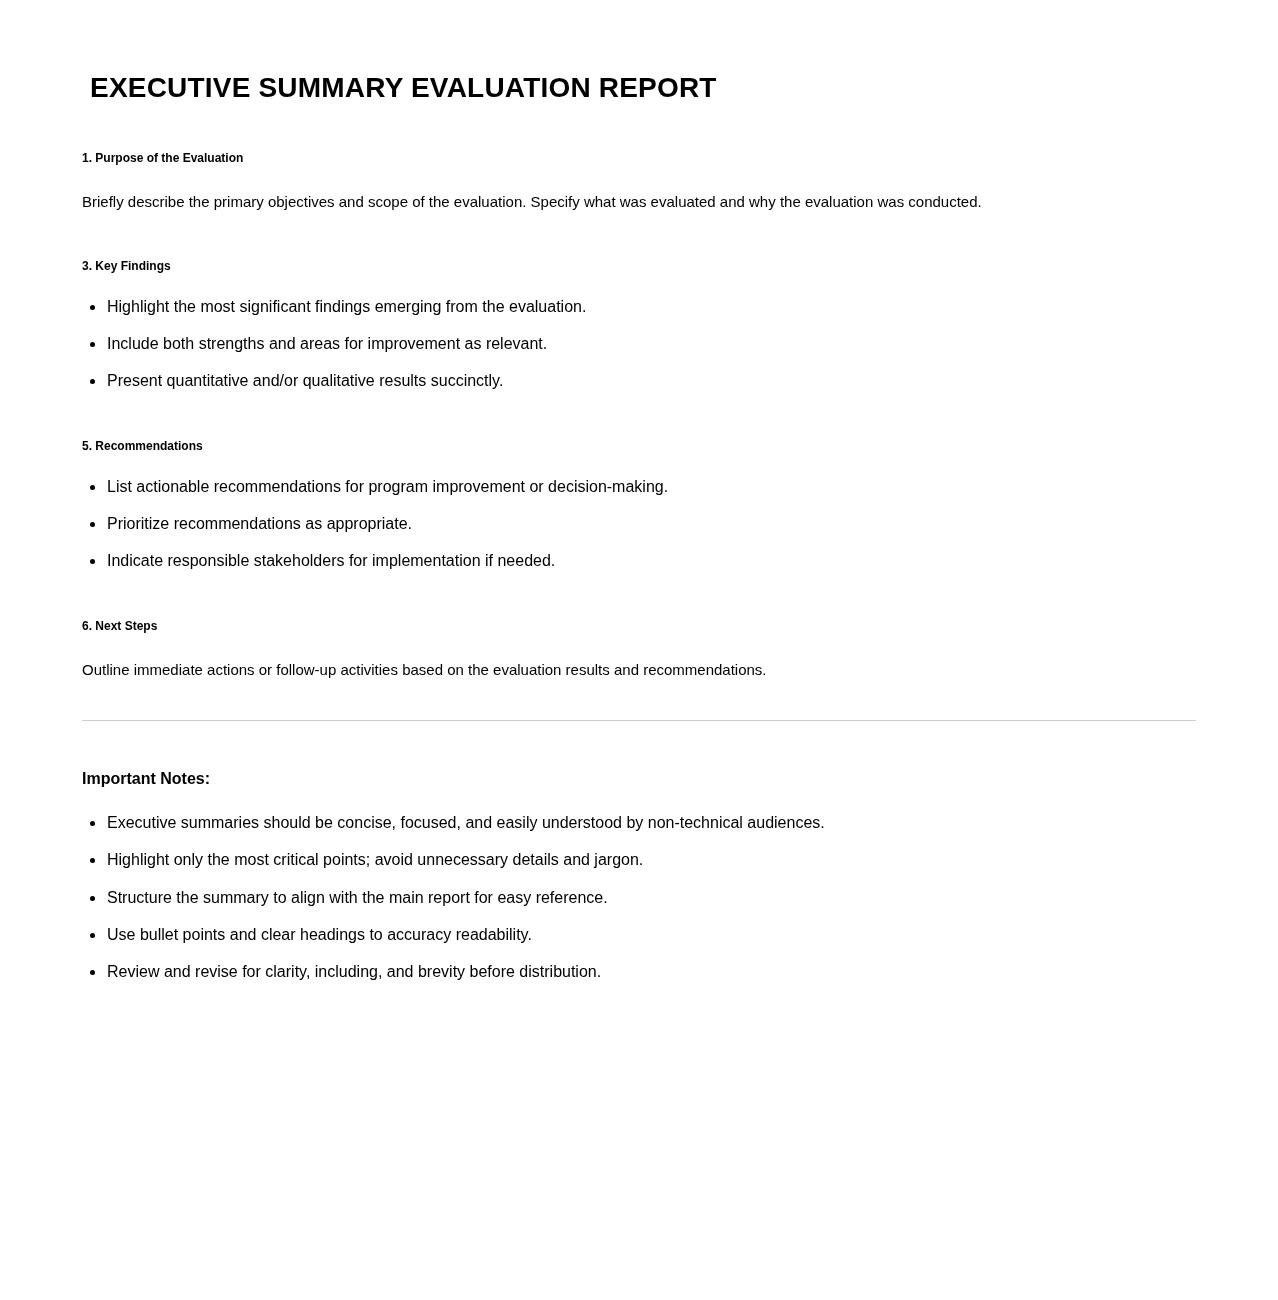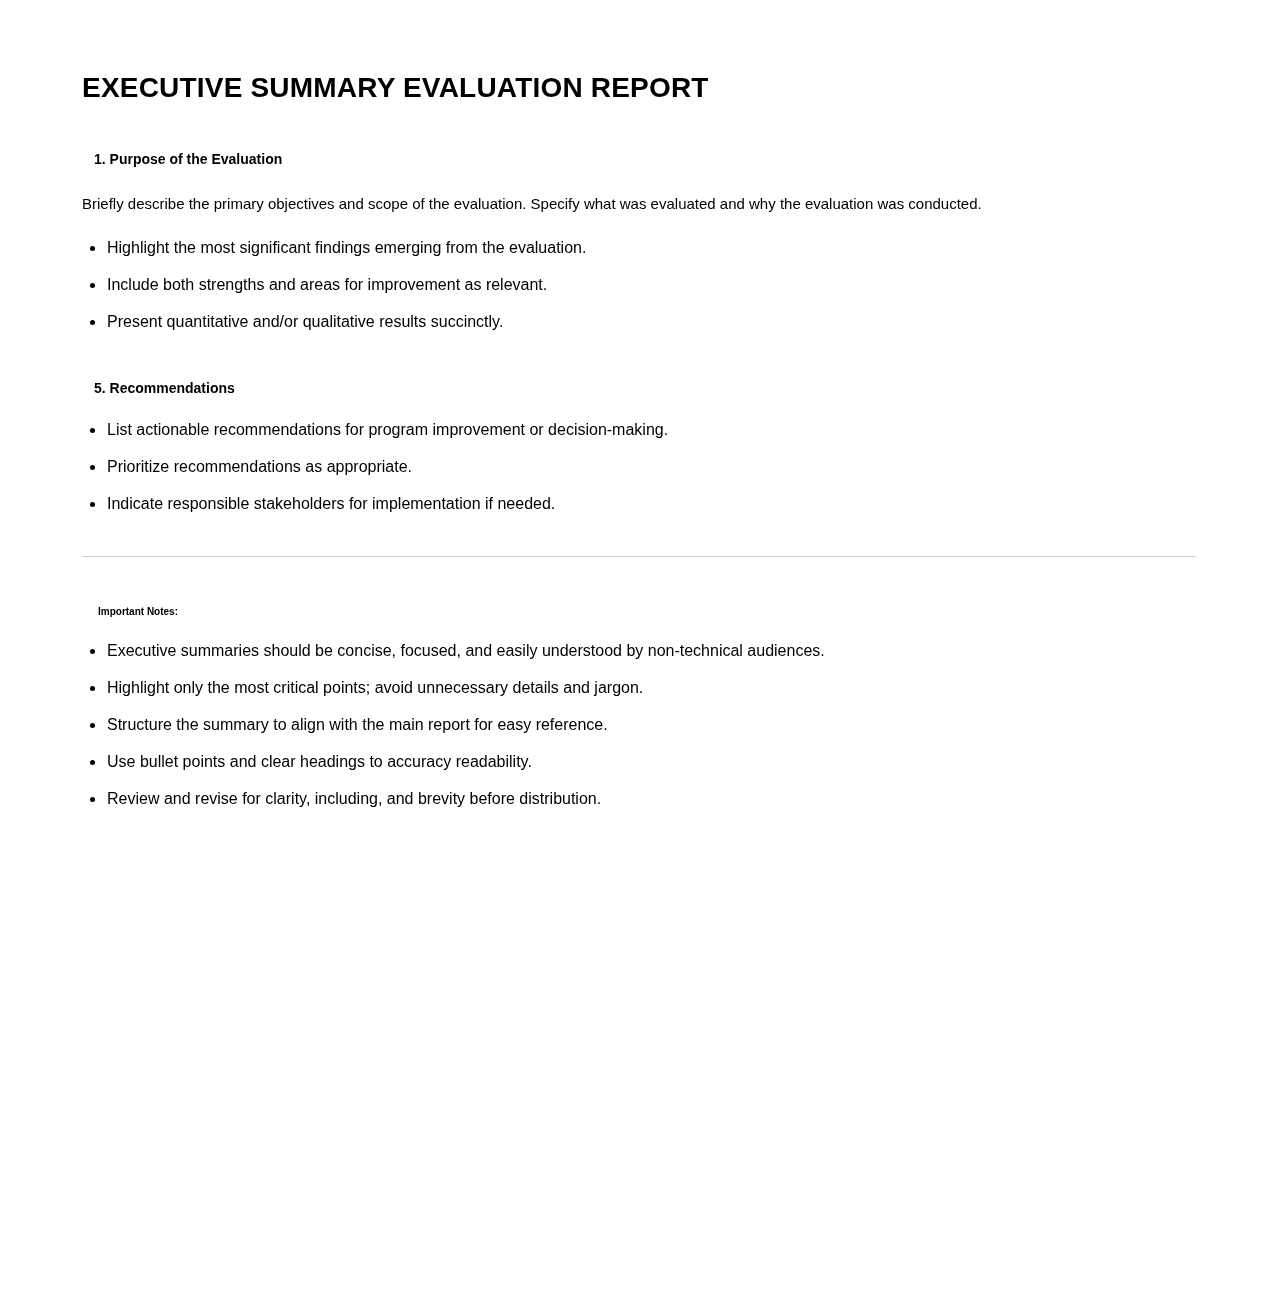--- a/index.html
+++ b/index.html
@@ -14,28 +14,28 @@
     width: 1278px;
     min-height: 1300px;
     margin: 0 auto;
     padding: 62px 82px 60px 82px;
     background: #ffffff;
   }
   h1.doc-title {
     font-size: 28px;
     font-weight: bold;
     line-height: 1.15;
-    margin: 10px 0 0 0;
+    margin: 10px 0 0 8px;
     letter-spacing: 0.2px;
   }
   h2.section-heading {
-    font-size: 14px;
+    font-size: 12px;
     font-weight: bold;
     line-height: 1.2;
-    margin: 47px 0 0 12px;
+    margin: 47px 0 0 0;
   }
   p.section-paragraph {
     font-size: 15px;
     line-height: 1.45;
     margin: 25px 0 0 0;
   }
   ul.bullet-list {
     margin: 21px 0 0 0;
     padding: 0 0 0 24px;
     list-style-type: disc;
@@ -47,57 +47,62 @@
     padding-left: 1px;
   }
   ul.bullet-list li:last-child { margin-bottom: 0; }
   hr.divider {
     border: none;
     border-top: 1px solid #cccccc;
     height: 0;
     margin: 40px 0 0 0;
   }
   p.notes-heading {
-    font-size: 10px;
+    font-size: 16px;
     font-weight: bold;
     line-height: 1.3;
-    margin: 48px 0 0 16px;
+    margin: 48px 0 0 0;
   }
 </style>
 </head>
 <body>
 
 <div class="page">
 
   <h1 class="doc-title">EXECUTIVE SUMMARY EVALUATION REPORT</h1>
 
   <section>
     <h2 class="section-heading">1. Purpose of the Evaluation</h2>
     <p class="section-paragraph">Briefly describe the primary objectives and scope of the evaluation. Specify what was evaluated and why the evaluation was conducted.</p>
   </section>
 
 
   <section>
+    <h2 class="section-heading">3. Key Findings</h2>
     <ul class="bullet-list">
       <li>Highlight the most significant findings emerging from the evaluation.</li>
       <li>Include both strengths and areas for improvement as relevant.</li>
       <li>Present quantitative and/or qualitative results succinctly.</li>
     </ul>
   </section>
 
 
   <section>
     <h2 class="section-heading">5. Recommendations</h2>
     <ul class="bullet-list">
       <li>List actionable recommendations for program improvement or decision-making.</li>
       <li>Prioritize recommendations as appropriate.</li>
       <li>Indicate responsible stakeholders for implementation if needed.</li>
     </ul>
   </section>
 
+  <section>
+    <h2 class="section-heading">6. Next Steps</h2>
+    <p class="section-paragraph">Outline immediate actions or follow-up activities based on the evaluation results and recommendations.</p>
+  </section>
 
   <hr class="divider">
 
   <section>
     <p class="notes-heading">Important Notes:</p>
     <ul class="bullet-list">
       <li>Executive summaries should be concise, focused, and easily understood by non-technical audiences.</li>
       <li>Highlight only the most critical points; avoid unnecessary details and jargon.</li>
       <li>Structure the summary to align with the main report for easy reference.</li>
       <li>Use bullet points and clear headings to accuracy readability.</li>

